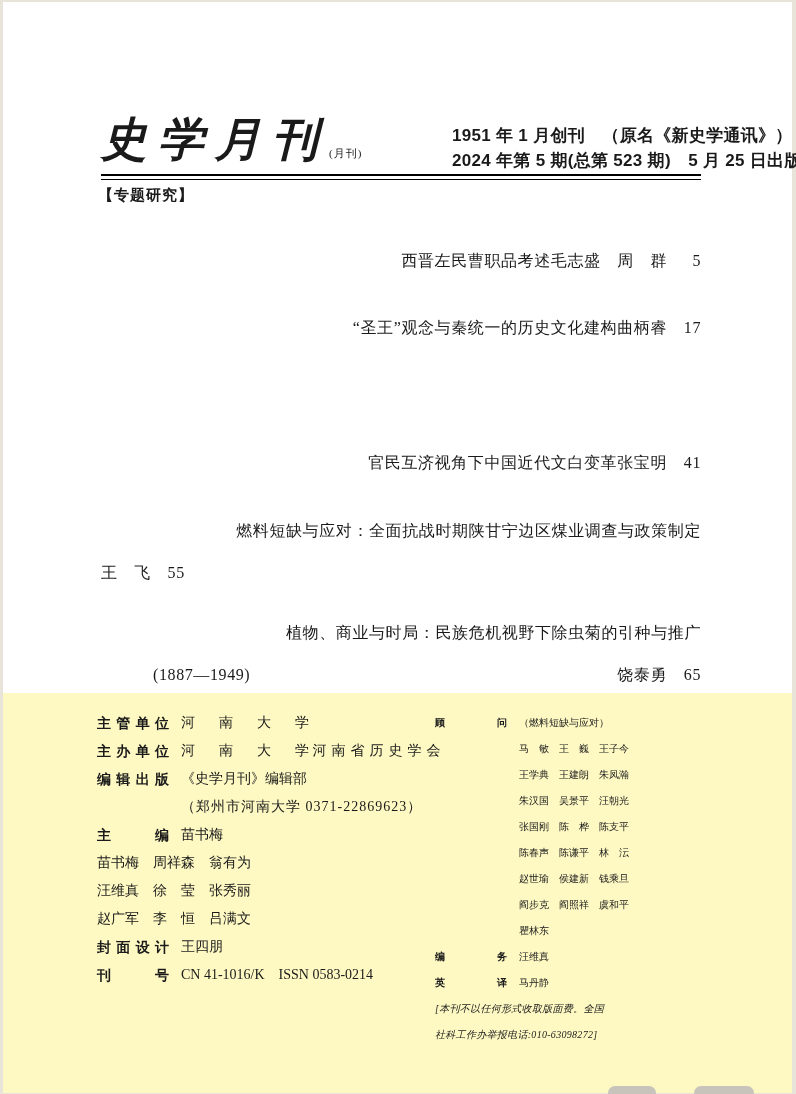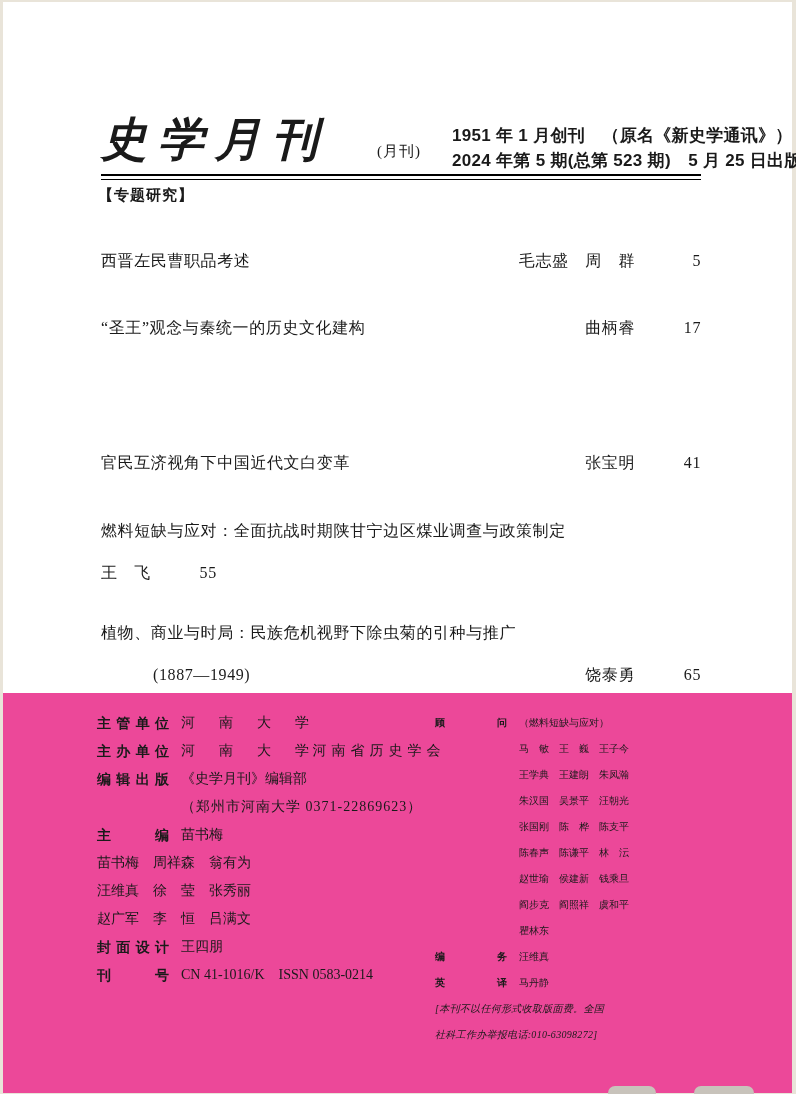--- a/index.html
+++ b/index.html
@@ -7,55 +7,55 @@
     width:796px;height:1094px;position:relative;overflow:hidden;
     background:#e9e4d9;color:#1a1a1a;
     font-family:"Liberation Serif",serif;
   }
   .page{
     position:absolute;left:3px;top:2px;width:789px;height:1085px;
     background:#ffffff;
   }
   
   .masthead-title{
-    position:absolute;left:98px;top:108px;display:flex;align-items:flex-end;gap:48px;
+    position:absolute;left:98px;top:108px;display:flex;align-items:flex-end;
   }
   .calligraphy{
     font-family:"DejaVu Serif",serif;font-style:italic;font-weight:bold;
     font-size:46px;line-height:58px;letter-spacing:11px;
   }
-  .subtitle{font-size:15px;margin-left:0;margin-bottom:7px;letter-spacing:1px;}
+  .subtitle{font-size:11px;margin-left:0;margin-bottom:7px;letter-spacing:1px;}
   .masthead-info{
     position:absolute;left:416px;top:121px;
     font-family:"Liberation Sans",sans-serif;font-weight:bold;
     font-size:17px;line-height:25px;letter-spacing:0.3px;white-space:nowrap;margin-left:33px;
   }
   .double-rule{
     position:absolute;left:98px;top:172px;width:600px;height:3px;
     border-top:2.5px solid #000;border-bottom:1.5px solid #000;
   }
   .section-head{
     position:absolute;left:95px;top:184px;
     font-family:Liberation Mono, monospace;font-weight:bold;
     font-size:15px;letter-spacing:1px;
   }
   
   .toc-row{
     position:absolute;left:98px;width:600px;
-    display:flex;justify-content:space-between;
+    display:flex;justify-content:flex-end;
     font-size:16px;line-height:22px;letter-spacing:0.6px;white-space:nowrap;
   }
   .toc-row.right{justify-content:flex-start;}
-  .authors-page{display:flex;gap:32px;}
+  .authors-page{display:flex;}
   .pg{margin-left:16px;min-width:18px;text-align:right;}
   .indent{padding-left:52px;flex:1;}
   
   .colophon{
     position:absolute;left:0;top:691px;width:789px;height:400px;
-    background:#ec4899;
+    background:#fef9c3;
   }
   .col-left{position:absolute;left:94px;top:16px;font-size:14px;line-height:28px;white-space:nowrap;}
   .col-right{position:absolute;left:432px;top:17px;font-size:10px;line-height:26px;white-space:nowrap;}
   .row{display:flex;}
   .row.center{}
   .lbl{
     font-family:"Liberation Sans",sans-serif;font-weight:bold;
     display:inline-block;width:72px;flex:none;margin-right:12px;
     text-align:justify;text-align-last:justify;
   }

